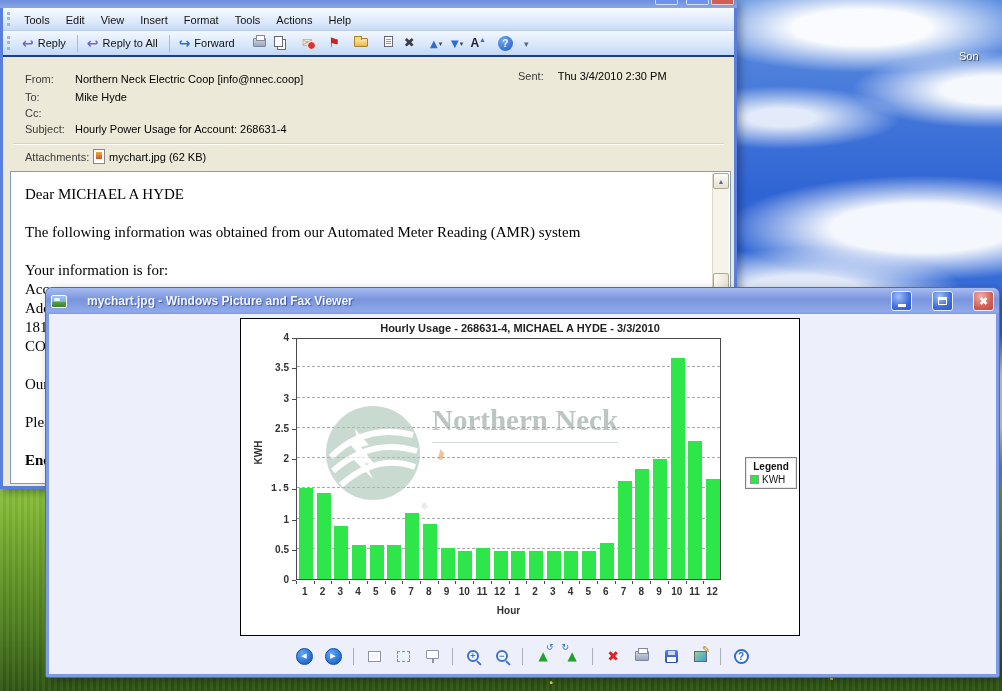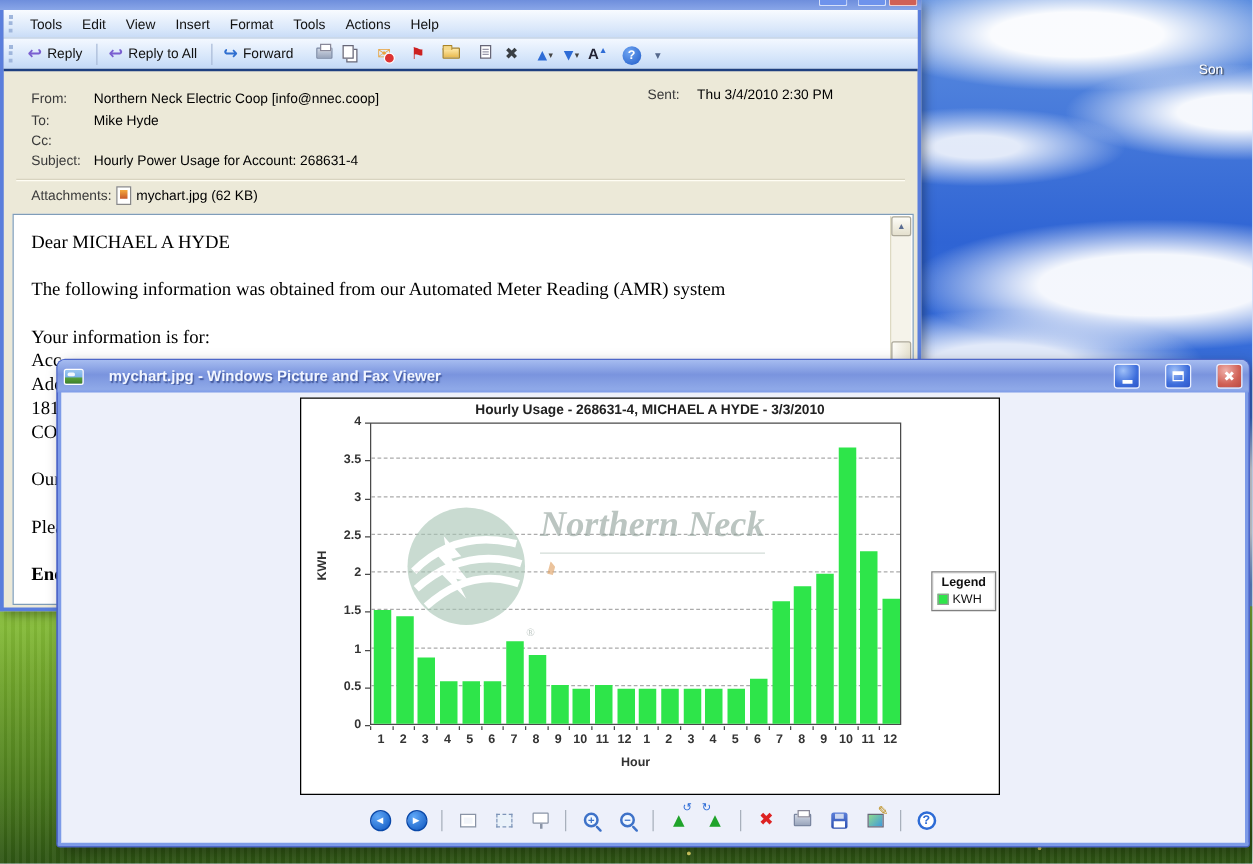--- a/index.html
+++ b/index.html
@@ -153,21 +153,21 @@
   .xlabel { position:absolute; top:267px; width:18px; text-align:center; font-size:10px; font-weight:bold; color:#333; }
   .axis-xtitle { position:absolute; left:55px; width:425px; top:286px; text-align:center; font-size:10px; font-weight:bold; color:#333; }
   .axis-ytitle { position:absolute; left:-5px; top:128px; width:44px; text-align:center; font-size:10px; font-weight:bold; color:#333;
     transform:rotate(-90deg); }
   .legend { position:absolute; left:504px; top:138px; width:52px; background:#fff; border:1px solid #808080;
     box-shadow:inset 0 0 0 1px #E8E8E8; padding:3px 4px; z-index:7; }
   .legend-title { font-size:10px; font-weight:bold; color:#111; text-align:center; margin-bottom:2px; }
   .legend-row { display:flex; align-items:center; gap:3px; font-size:10px; color:#111; }
   .legend-swatch { width:9px; height:9px; border:1px solid #999; }
   .watermark { position:absolute; left:84px; top:86px; display:flex; align-items:flex-start; gap:10px; opacity:.62; z-index:6; pointer-events:none; }
-  .wm-text { font-family:"Liberation Serif", serif; color:#93A39C;font-style:italic; }
+  .wm-text { font-family:"Liberation Serif", serif; color:#93A39C; }
   .wm-l1, .wm-l2 { font-size:29px; font-weight:bold; line-height:31px; white-space:nowrap; }
   .wm-tag { margin-top:6px; border-top:1px solid #B7C6BE; padding-top:3px; font-size:13px; color:#A3B5AB; white-space:nowrap; }
   .wm-reg { position:absolute; left:96px; top:96px; font-size:9px; color:#93A39C; font-family:"Liberation Serif", serif; }
   .wm-flame { display:inline-block; width:9px; height:11px; background:#E0A060; clip-path:polygon(50% 0, 90% 40%, 70% 100%, 20% 90%, 35% 45%); vertical-align:-2px; margin-left:4px; }
 </style>
 </head>
 <body>
 
 <div>
   <div class="sky"></div>
@@ -335,21 +335,21 @@
             <div class="bar" style="left: 391.438px; width: 14px; height: 137.94px; background: rgb(46, 229, 74);"></div>
             <div class="bar" style="left: 409.146px; width: 14px; height: 99.825px; background: rgb(46, 229, 74);"></div>
           </div>
         <div id="axes">
             <div class="ytick-label" style="left: 8px; top: 255px;">0</div>
             <div class="ytick-mark" style="left: 51px; top: 261px;"></div>
             <div class="ytick-label" style="left: 8px; top: 224.75px;">0.5</div>
             <div class="ytick-mark" style="left: 51px; top: 230.75px;"></div>
             <div class="ytick-label" style="left: 8px; top: 194.5px;">1</div>
             <div class="ytick-mark" style="left: 51px; top: 200.5px;"></div>
-            <div class="ytick-label" style="left: 8px; top: 164.25px;">1.5</div>
+            <div class="ytick-label" style="left: 8px; top: 164.25px; font-family: Liberation Mono, monospace;">1.5</div>
             <div class="ytick-mark" style="left: 51px; top: 170.25px;"></div>
             <div class="ytick-label" style="left: 8px; top: 134px;">2</div>
             <div class="ytick-mark" style="left: 51px; top: 140px;"></div>
             <div class="ytick-label" style="left: 8px; top: 103.75px;">2.5</div>
             <div class="ytick-mark" style="left: 51px; top: 109.75px;"></div>
             <div class="ytick-label" style="left: 8px; top: 73.5px;">3</div>
             <div class="ytick-mark" style="left: 51px; top: 79.5px;"></div>
             <div class="ytick-label" style="left: 8px; top: 43.25px;">3.5</div>
             <div class="ytick-mark" style="left: 51px; top: 49.25px;"></div>
             <div class="ytick-label" style="left: 8px; top: 13px;">4</div>

